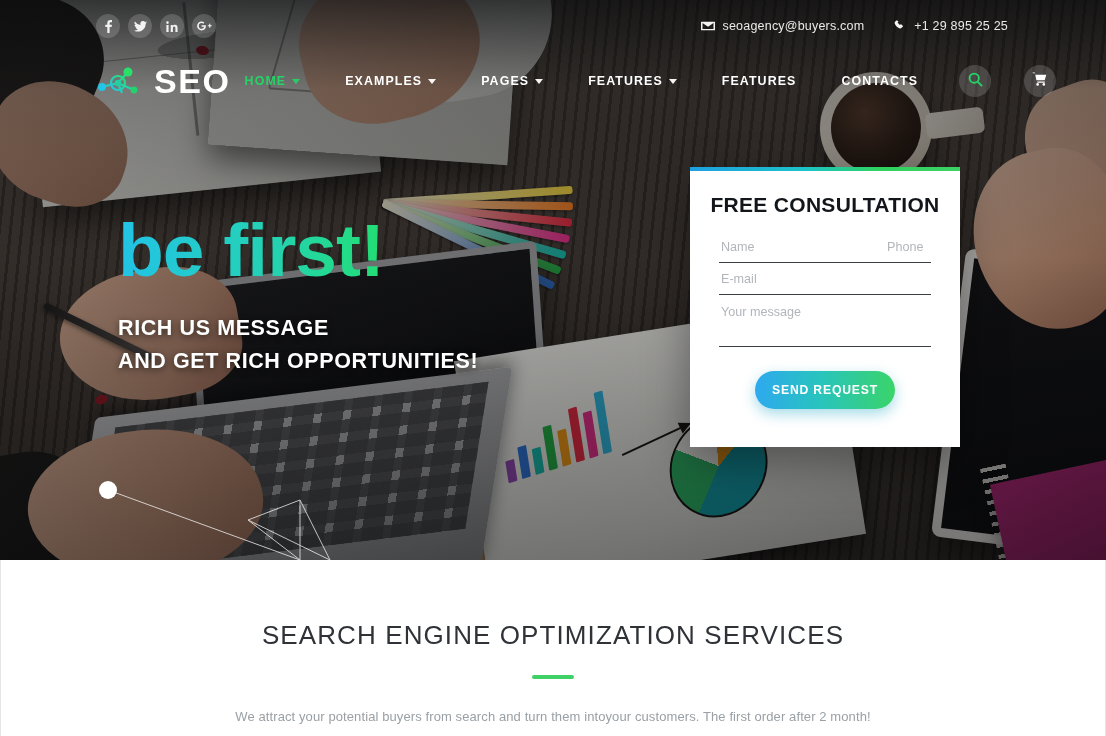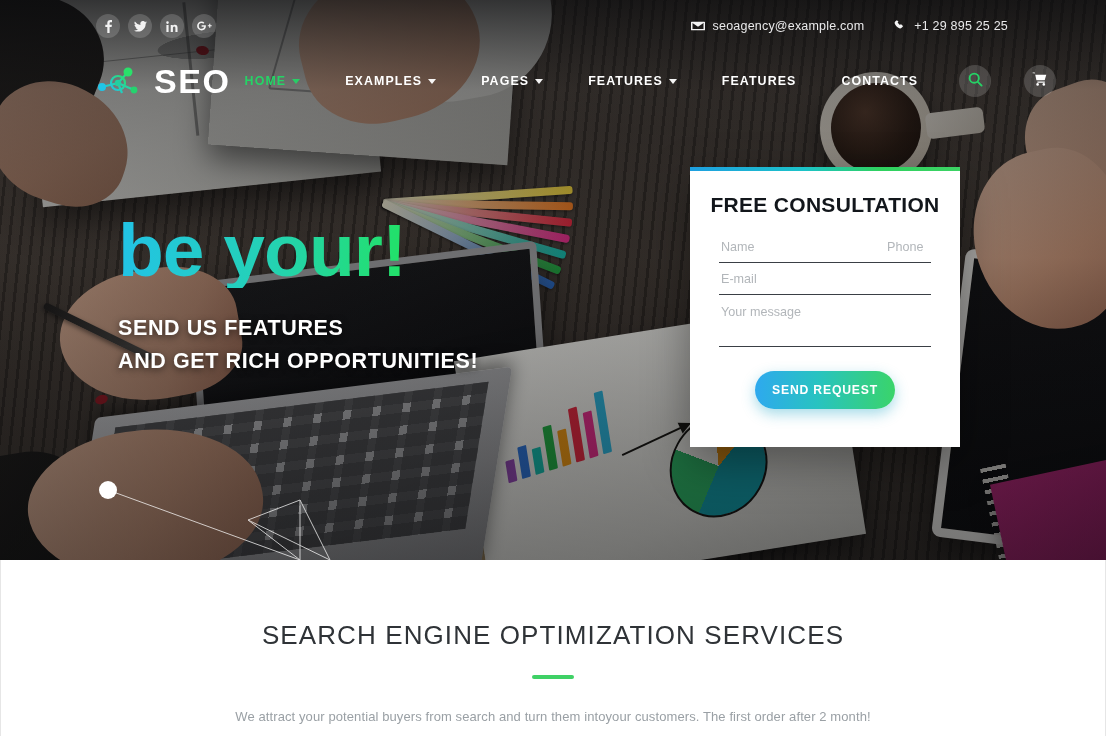--- a/index.html
+++ b/index.html
@@ -423,21 +423,21 @@
         </div>
       </div>
       <div class="contactinfo">
         <div class="ci">
           <span>
             <svg width="14" height="10" viewBox="0 0 14 10">
                 <path d="M0 0h14v10H0z" fill="none"></path>
                 <path fill="#fff" d="M.6.7h12.8c.33 0 .6.27.6.6v7.4c0 .33-.27.6-.6.6H.6a.6.6 0 0 1-.6-.6V1.3c0-.33.27-.6.6-.6zm6.4 5L1.5 1.9v6.2h11V1.9L7 5.7z"></path>
               </svg>
           </span>
-          <span>seoagency@example.com</span>
+          <span>seoagency@buyers.com</span>
         </div>
         <div class="ci">
           <span>
             <svg width="12" height="12" viewBox="0 0 12 12">
                 <path fill="#fff" d="M2.4.4 1 1.8c-.5.5-.5 1.2-.2 1.9.9 2 2.6 3.7 4.6 4.6.7.3 1.4.3 1.9-.2l1.4-1.4c.3-.3.3-.7 0-1L7.4 4.4a.7.7 0 0 0-1 0l-.5.5C5 4.3 4.2 3.5 3.6 2.6l.5-.5c.3-.3.3-.7 0-1L2.8.4a.7.7 0 0 0-.4 0z"></path>
               </svg>
           </span>
           <span>+1 29 895 25 25</span>
         </div>
       </div>
@@ -505,22 +505,22 @@
                 <path fill="#fff" d="M.6.6h2.2l.5 2.1h11l-1.6 5.6H4.4L3.2 2.3 2.6 1.2H.6zM5.4 9.6h7.4v1.1H5.4z"></path>
                 <circle cx="5.6" cy="12.4" r="1.3" fill="#fff"></circle>
                 <circle cx="11.8" cy="12.4" r="1.3" fill="#fff"></circle>
               </svg>
           </span>
         </div>
       </div>
     </div>
 
     <div class="hero-copy">
-      <div class="befirst">be your!</div>
-      <div class="sub1">SEND US FEATURES</div>
+      <div class="befirst">be first!</div>
+      <div class="sub1">RICH US MESSAGE</div>
       <div class="sub2">AND GET RICH OPPORTUNITIES!</div>
     </div>
 
     <div class="card">
       <div class="card-top"></div>
       <div class="card-title">FREE CONSULTATION</div>
       <div class="form">
         <div class="frow half">
           <input class="fin" type="text" placeholder="Name" style="">
           <input class="fin" type="text" placeholder="Phone" style="">

